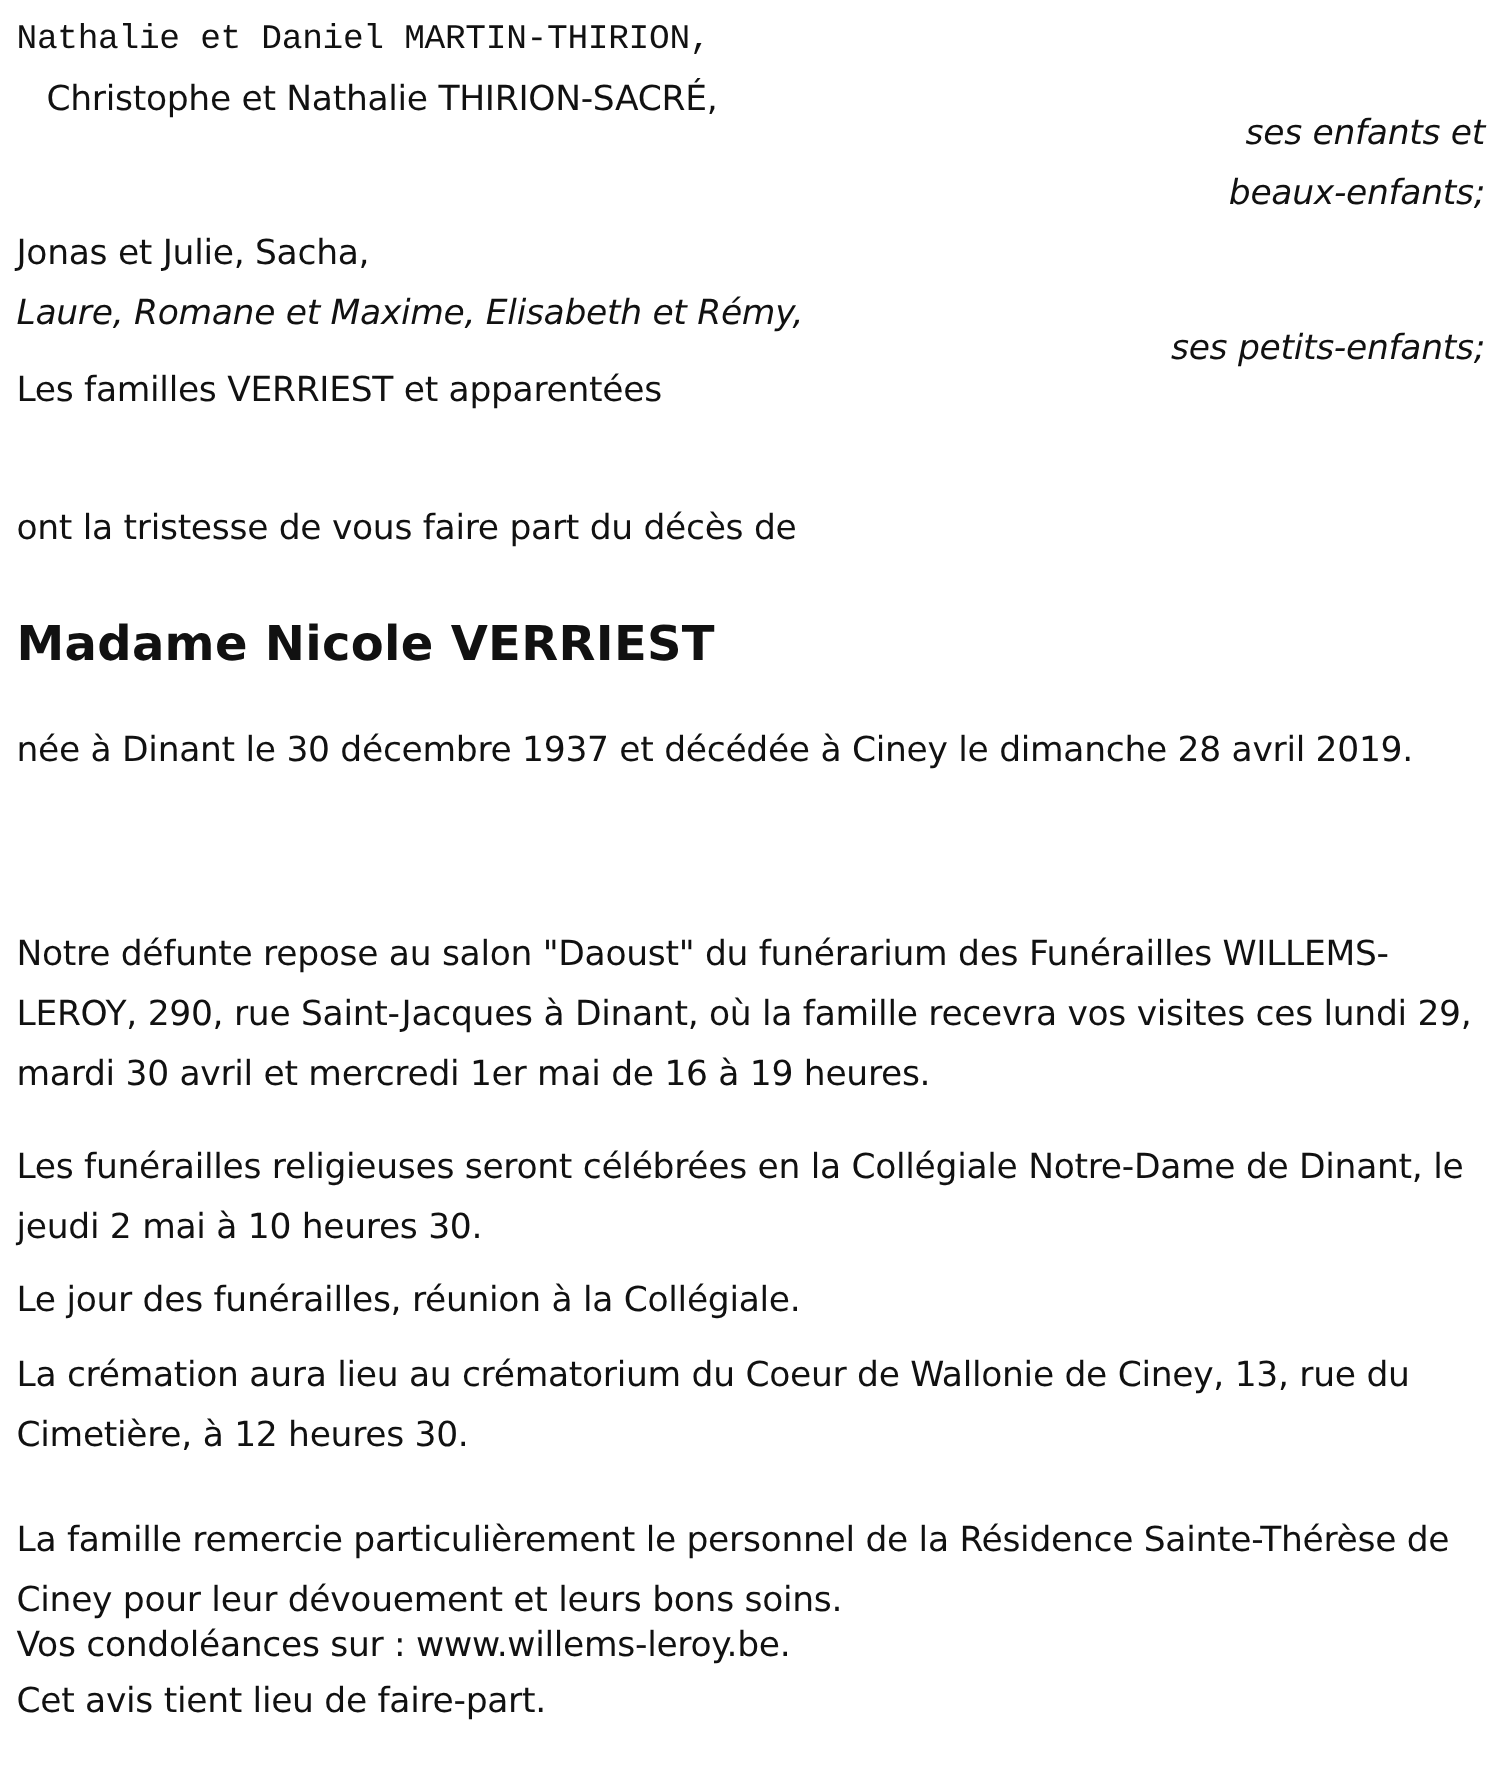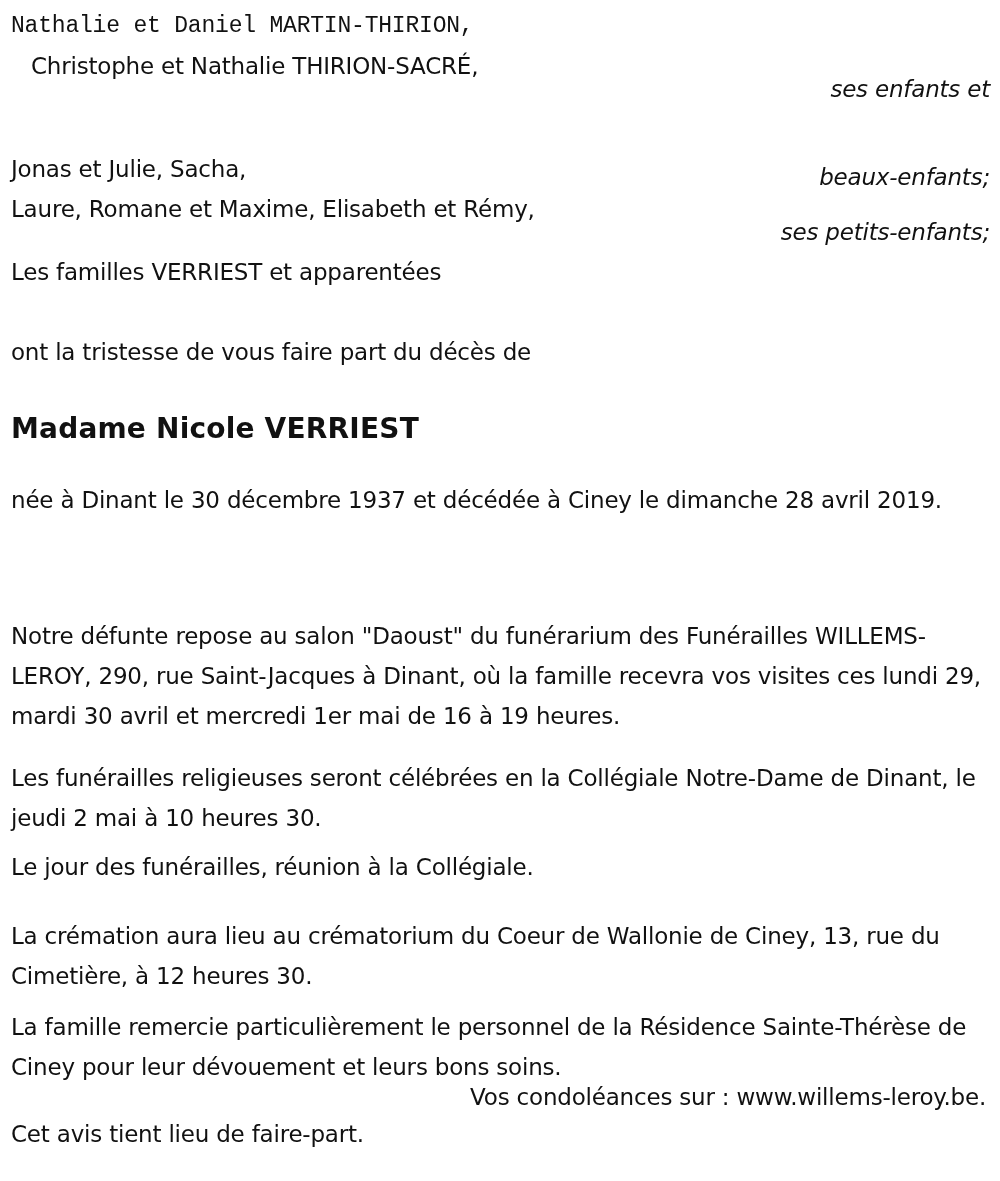--- a/index.html
+++ b/index.html
@@ -29,58 +29,58 @@
       white-space: nowrap;
       font-style: italic;
       line-height: 40px;
       text-align: left;
     }
     .title {
       position: absolute;
       left: 11px;
       top: 404px;
       font-weight: bold;
-      font-size: 28px;
+      font-size: 32px;
       line-height: 50px;
       letter-spacing: 0.2px;
       white-space: nowrap;
     }
     .para {
       position: absolute;
       left: 11px;
       width: 975px;
       line-height: 40px;
     }
   </style>
 </head>
 <body>
 
 <div>
 
   <div>
     <div class="line" style="top:6px;font-family:Liberation Mono, monospace;">Nathalie et Daniel MARTIN-THIRION,</div>
     <div class="line" style="top:46px;margin-left:20px;">Christophe et Nathalie THIRION-SACRÉ,</div>
     <div class="right" style="top:69px;">ses enfants et</div>
-    <div class="right" style="top:109px;margin-top:48px;">beaux-enfants;</div>
+    <div class="right" style="top:109px;">beaux-enfants;</div>
 
     <div class="line" style="top:149px;">Jonas et Julie, Sacha,</div>
-    <div class="line" style="top:189px;">Laure, Romane et Maxime, Elisabeth et Rémy,</div>
+    <div class="line" style="top:189px;font-style:italic;">Laure, Romane et Maxime, Elisabeth et Rémy,</div>
     <div class="right" style="top:212px;">ses petits-enfants;</div>
 
-    <div class="line" style="top:252px;">Les familles VERRIEST et apparentées</div>
+    <div class="line" style="top:240px;">Les familles VERRIEST et apparentées</div>
   </div>
 
   <div class="line" style="top:332px;">ont la tristesse de vous faire part du décès de</div>
 
   <div class="title">Madame Nicole VERRIEST</div>
 
   <div>
     <div class="para" style="top:480px;">née à Dinant le 30 décembre 1937 et décédée à Ciney le dimanche 28 avril 2019.</div>
     <div class="para" style="top:588px;margin-top:28px;">Notre défunte repose au salon "Daoust" du funérarium des Funérailles WILLEMS-LEROY, 290, rue Saint-Jacques à Dinant, où la famille recevra vos visites ces lundi 29, mardi 30 avril et mercredi 1er mai de 16 à 19 heures.</div>
     <div class="para" style="top:758px;">Les funérailles religieuses seront célébrées en la Collégiale Notre-Dame de Dinant, le jeudi 2 mai à 10 heures 30.</div>
     <div class="para" style="top:847px;">Le jour des funérailles, réunion à la Collégiale.</div>
-    <div class="para" style="top:897px;margin-top:19px;">La crémation aura lieu au crématorium du Coeur de Wallonie de Ciney, 13, rue du Cimetière, à 12 heures 30.</div>
+    <div class="para" style="top:897px;">La crémation aura lieu au crématorium du Coeur de Wallonie de Ciney, 13, rue du Cimetière, à 12 heures 30.</div>
     <div class="para" style="top:987px;margin-top:20px;">La famille remercie particulièrement le personnel de la Résidence Sainte-Thérèse de Ciney pour leur dévouement et leurs bons soins.</div>
-    <div class="para" style="top:1077px;text-align:right;">Vos condoléances sur : www.willems-leroy.be.</div>
+    <div class="para" style="top:1077px;">Vos condoléances sur : www.willems-leroy.be.</div>
     <div class="para" style="top:1114px;">Cet avis tient lieu de faire-part.</div>
   </div>
 
 </div>
 
 </body></html>

